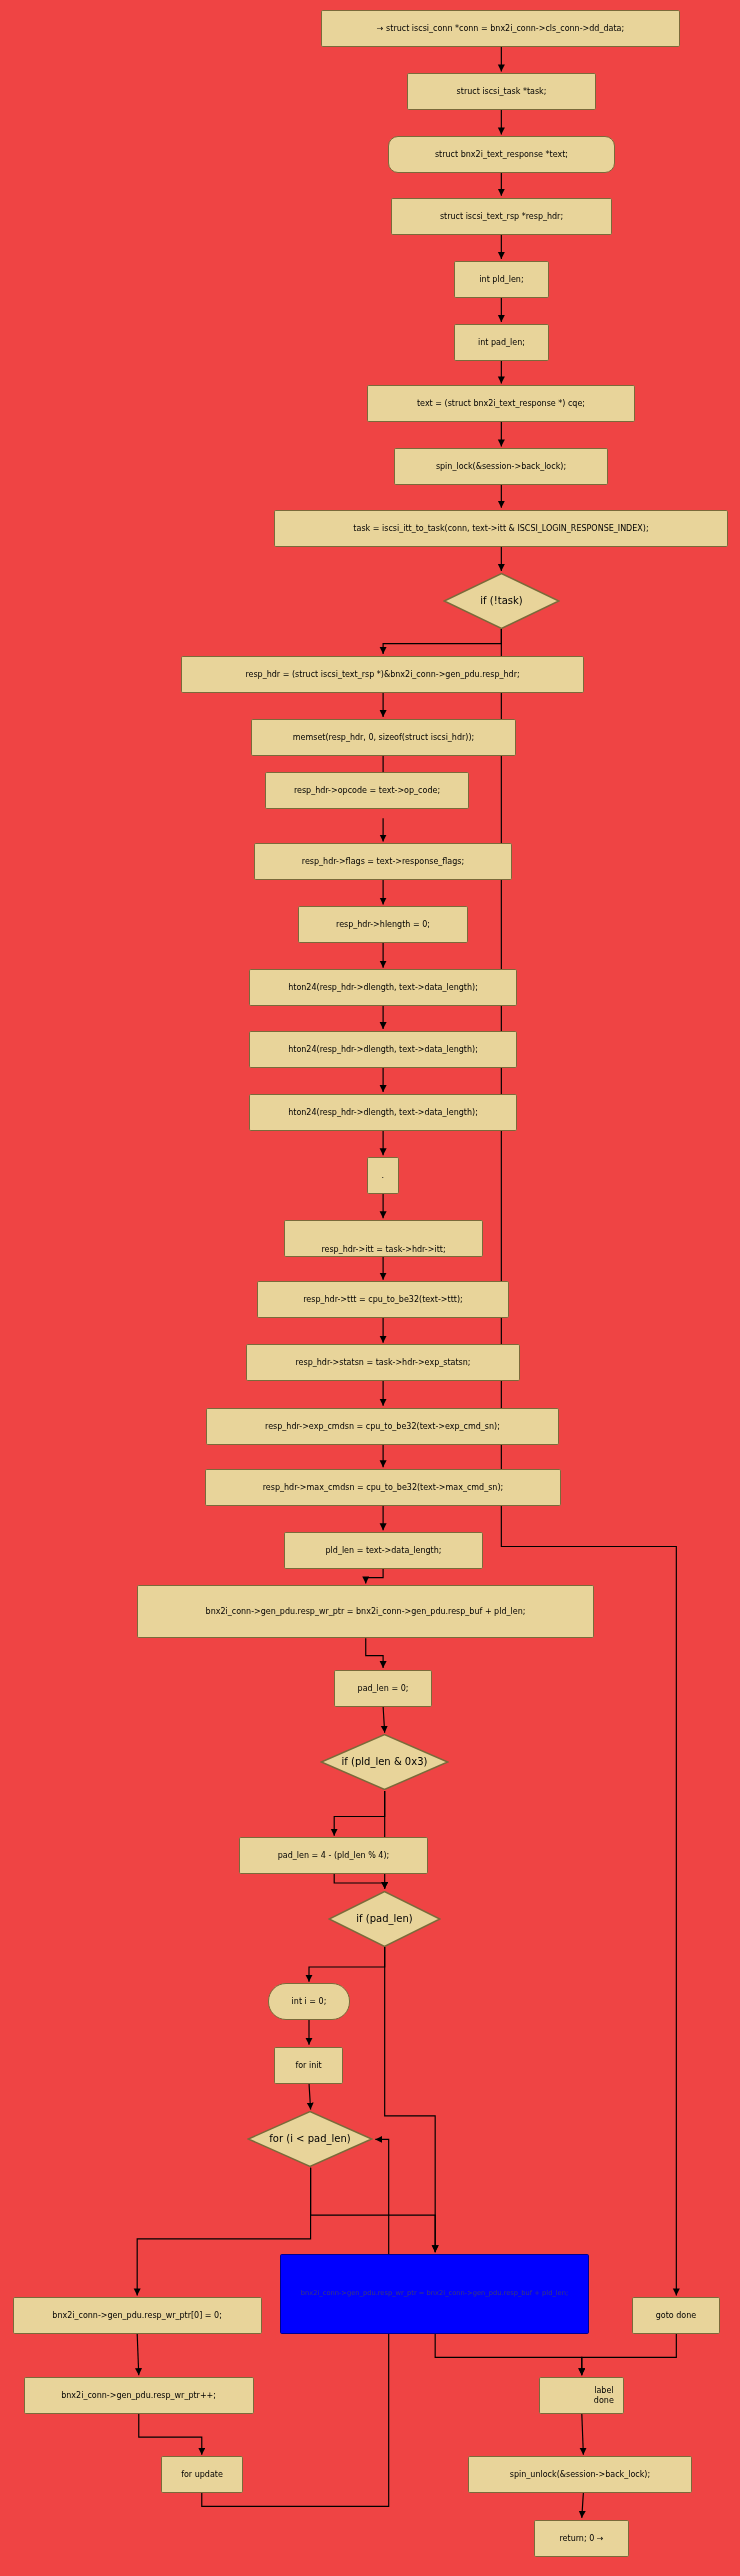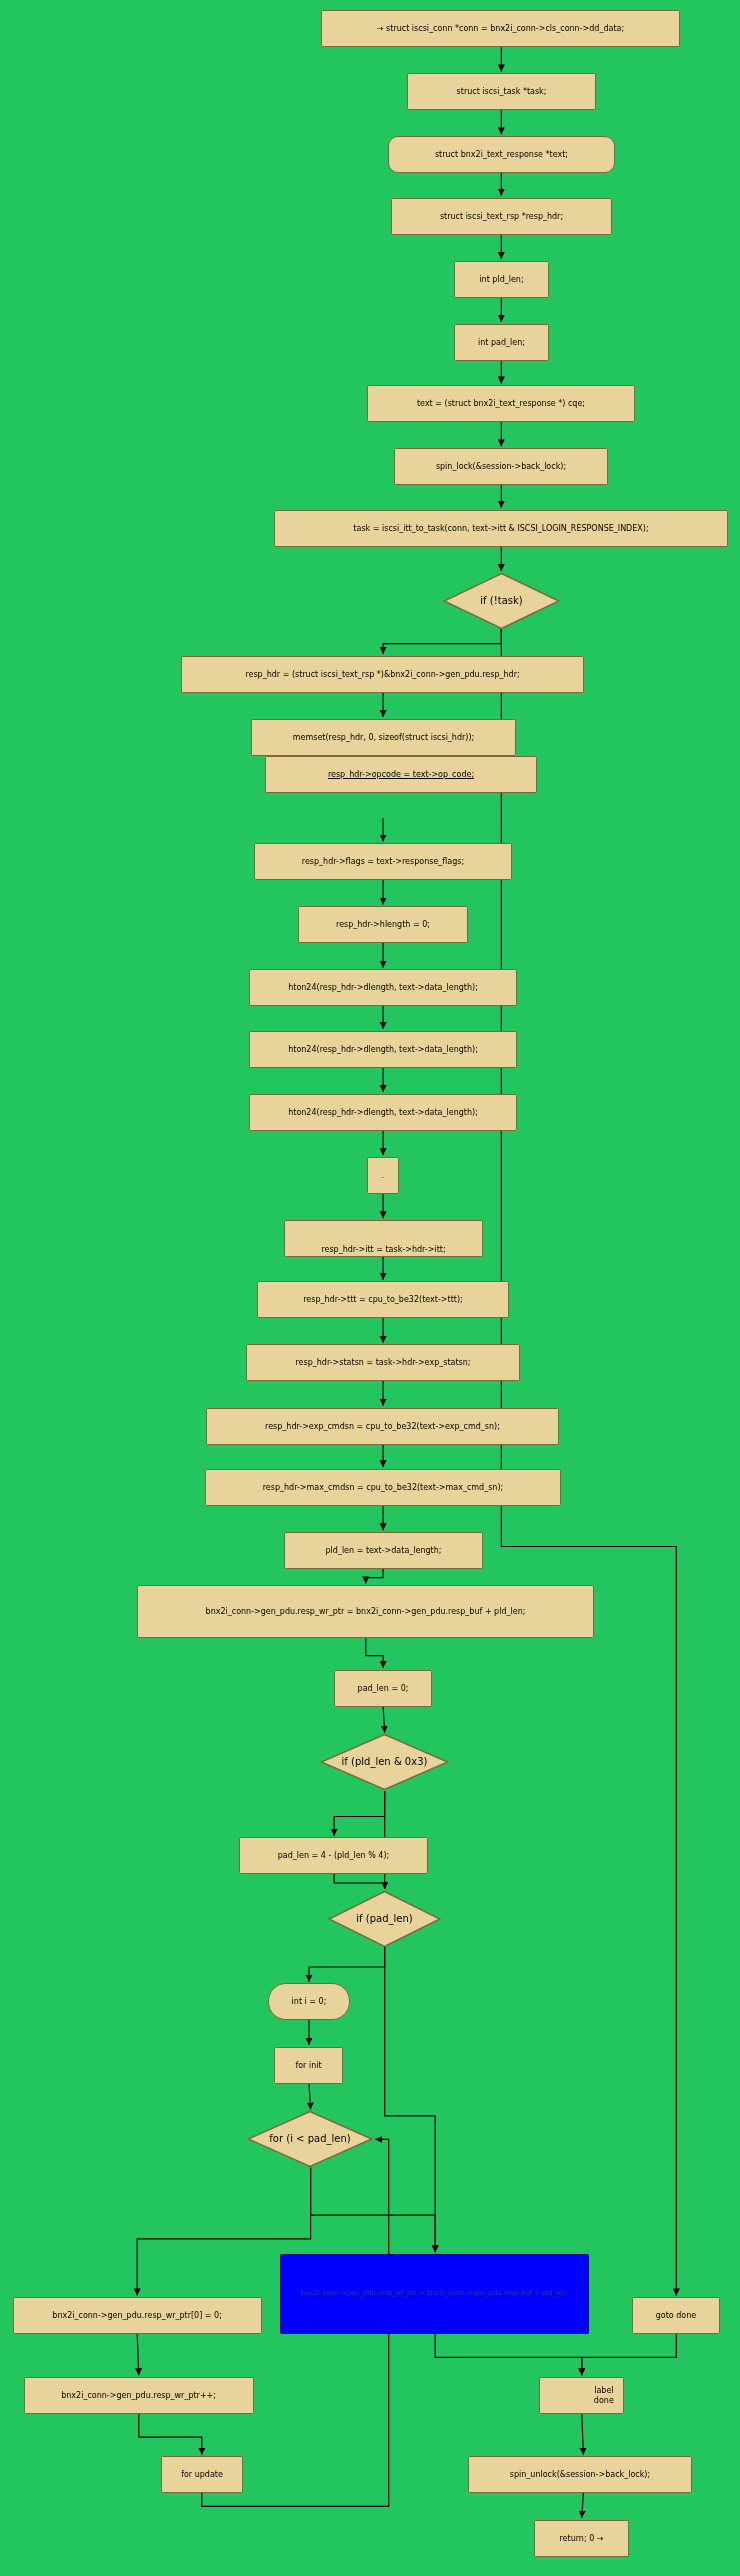--- a/index.html
+++ b/index.html
@@ -8,21 +8,21 @@
     background: #ffffff;
   }
   body {
     font-family: "DejaVu Sans", "Liberation Sans", sans-serif;
   }
   #canvas {
     position: relative;
     width: 741px;
     height: 2576px;
     overflow: hidden;
-    background: #22c55e;
+    background: #ef4444;
   }
   svg#edges {
     position: absolute;
     left: 0;
     top: 0;
     width: 741px;
     height: 2576px;
     pointer-events: none;
   }
   .node {
@@ -157,21 +157,21 @@
           <polygon points="50,1 99,50 50,99 1,50" fill="#e8d49a" stroke="#7a6a3a" stroke-width="1.5" vector-effect="non-scaling-stroke"></polygon>
         </svg>
         <span class="dlabel">if (!task)</span>
       </div>
       <div class="node box" style="left: 181px; top: 656px; width: 403px; height: 37px;">
         <span>resp_hdr = (struct iscsi_text_rsp *)&amp;bnx2i_conn-&gt;gen_pdu.resp_hdr;</span>
       </div>
       <div class="node box" style="left: 251px; top: 719px; width: 265px; height: 37px;">
         <span>memset(resp_hdr, 0, sizeof(struct iscsi_hdr));</span>
       </div>
-      <div class="node box" style="left: 265px; top: 756px; width: 272px; height: 37px; text-decoration: underline;">
+      <div class="node box" style="left: 265px; top: 772px; width: 204px; height: 37px;">
         <span>resp_hdr-&gt;opcode = text-&gt;op_code;</span>
       </div>
       <div class="node box" style="left: 254px; top: 843px; width: 258px; height: 37px;">
         <span>resp_hdr-&gt;flags = text-&gt;response_flags;</span>
       </div>
       <div class="node box" style="left: 298px; top: 906px; width: 170px; height: 37px;">
         <span>resp_hdr-&gt;hlength = 0;</span>
       </div>
       <div class="node box" style="left: 249px; top: 969px; width: 268px; height: 37px;">
         <span>hton24(resp_hdr-&gt;dlength, text-&gt;data_length);</span>

